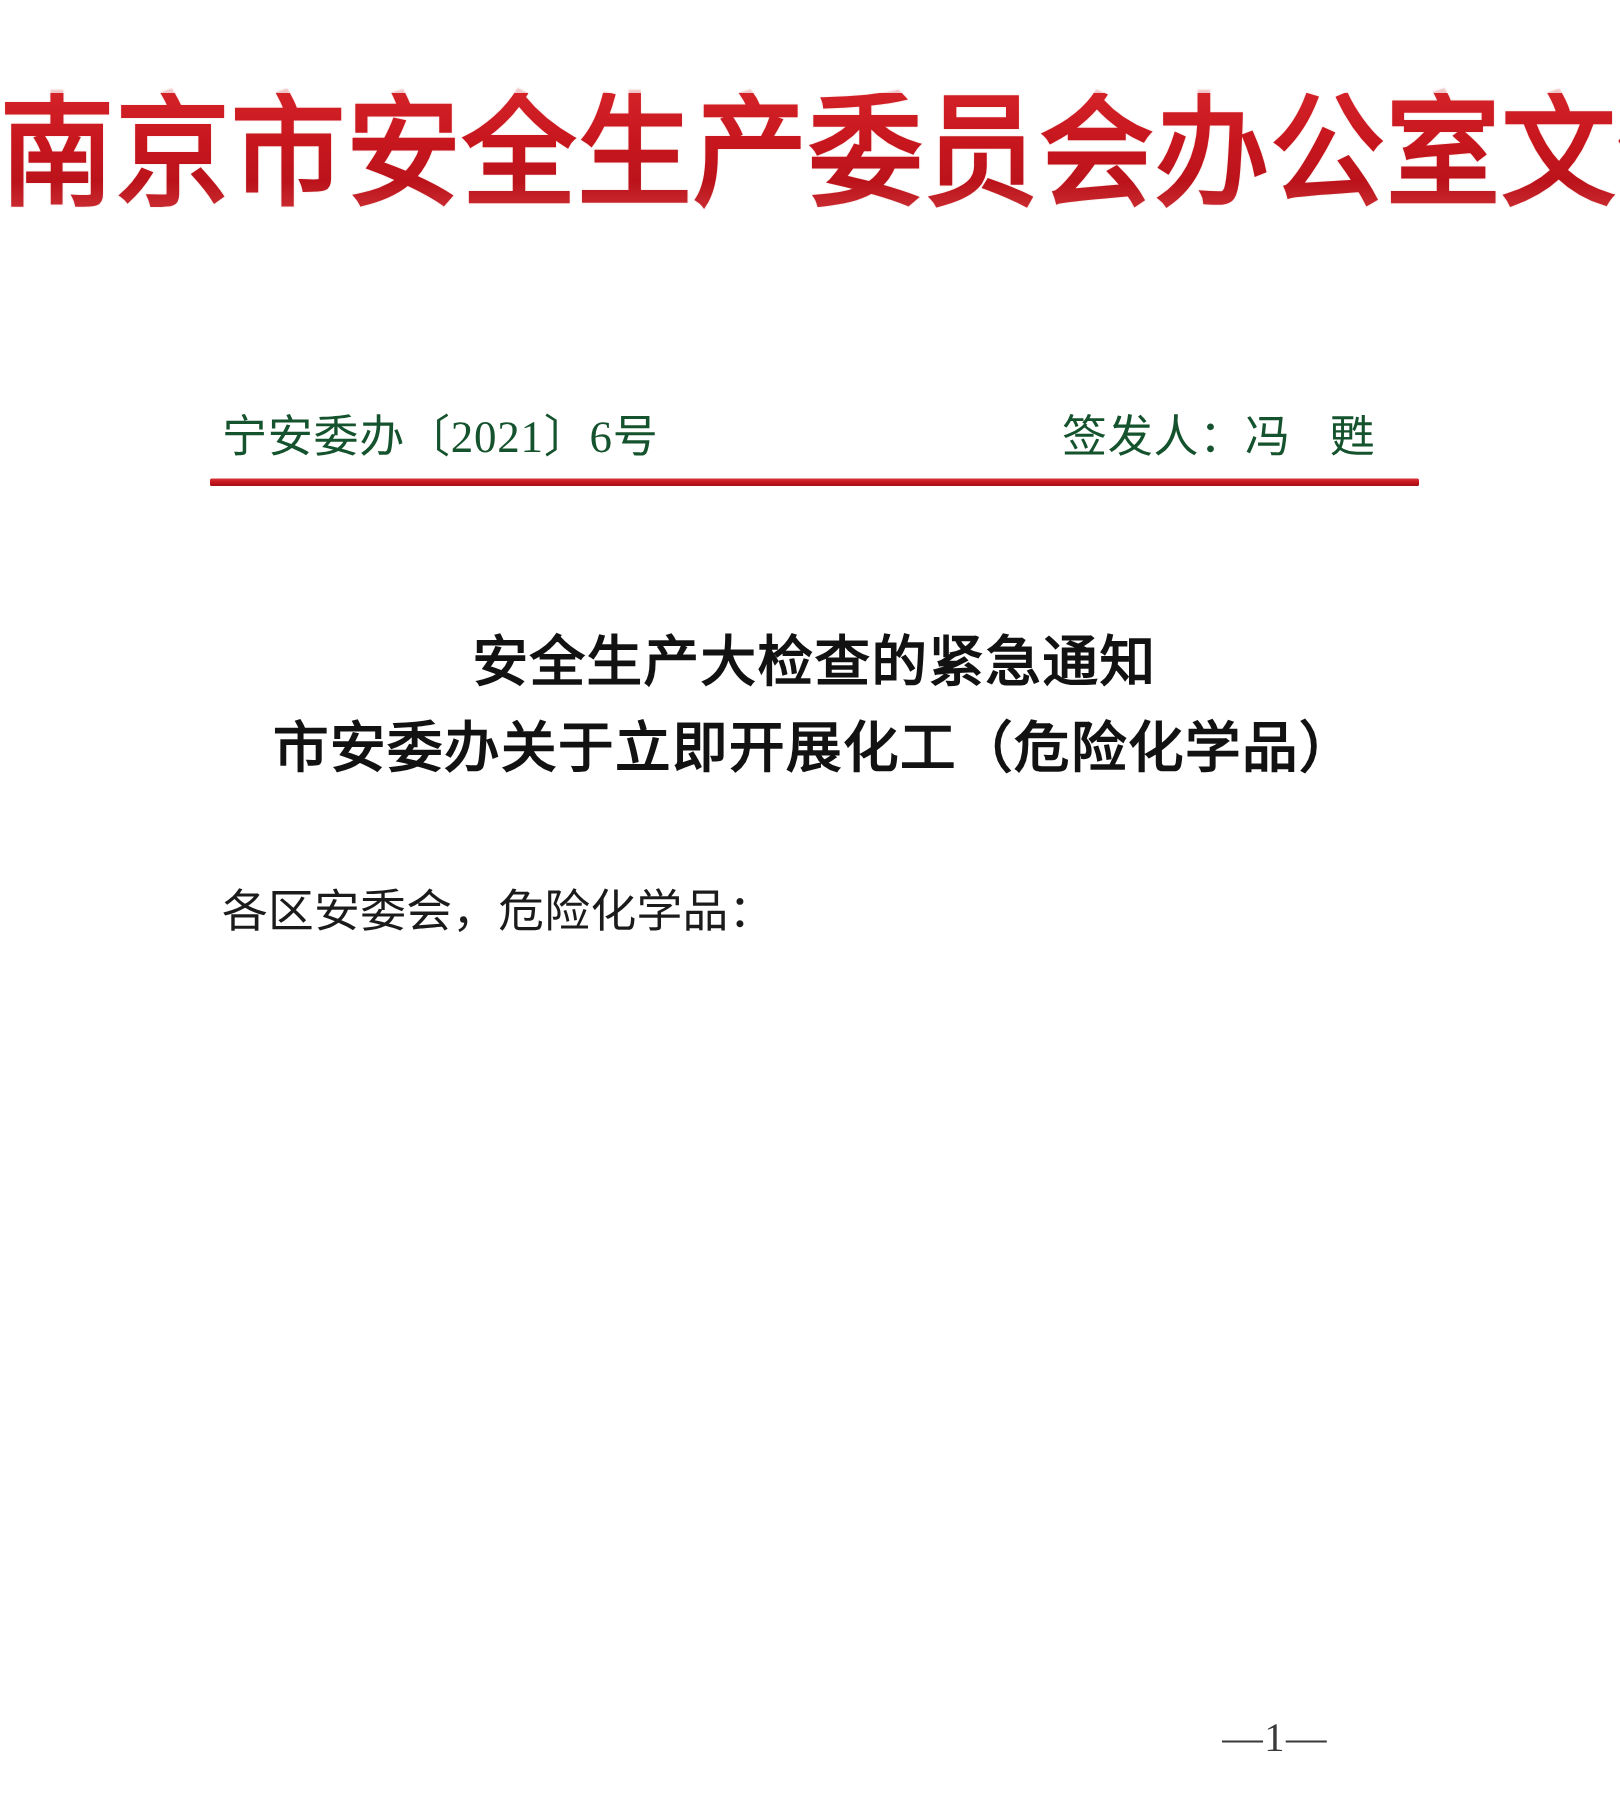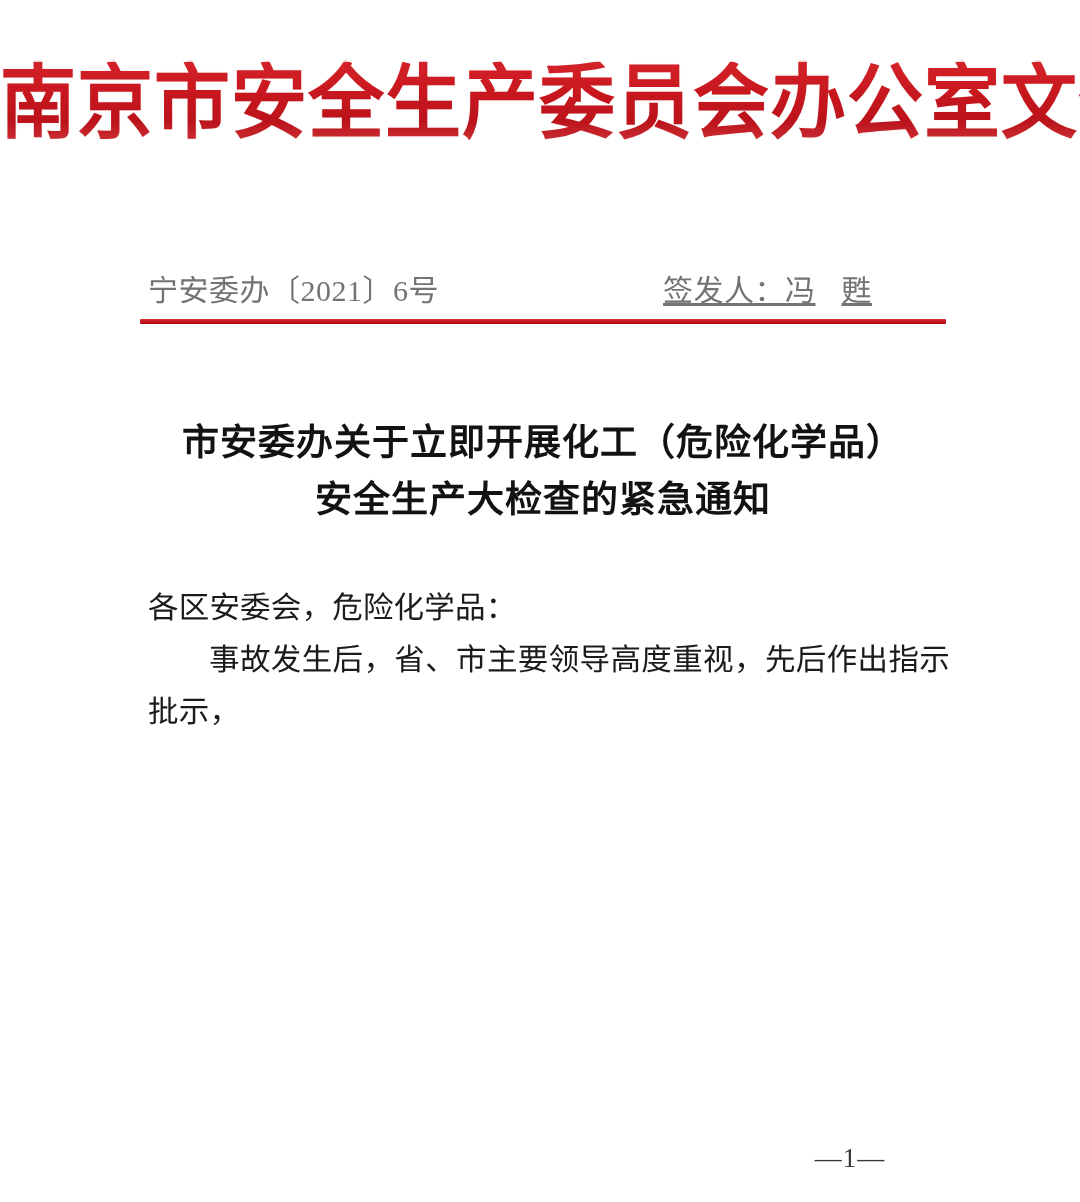--- a/index.html
+++ b/index.html
@@ -55,27 +55,26 @@
     position: absolute;
     left: 148px;
     right: 132px;
     top: 266px;
     height: 44px;
     display: flex;
     align-items: center;
     justify-content: space-between;
     font-size: 30px;
     letter-spacing: 0.5px;
-    color: #737373;
+    color: #14532d;
   }
   .docnum-left { white-space: nowrap; }
   .docnum-right {
     white-space: nowrap;
-    margin-right: 76px;
-    text-decoration: underline;
+    margin-right: 31px;
   }
   .signer-gap { display: inline-block; width: 26px; }
 
   
   .red-rule {
     position: absolute;
     left: 140px;
     width: 806px;
     top: 319px;
     height: 5px;
@@ -149,26 +148,25 @@
   <div class="docnum-row">
     <span class="docnum-left">宁安委办〔2021〕6号</span>
     <span class="docnum-right">
       <span>签发人：</span><span>冯</span><span class="signer-gap"></span><span>甦</span>
     </span>
   </div>
 
   <div class="red-rule"></div>
 
   <div class="doc-title">
+    <span class="tline">安全生产大检查的紧急通知</span>
     <span class="tline">市安委办关于立即开展化工（危险化学品）</span>
-    <span class="tline">安全生产大检查的紧急通知</span>
   </div>
 
   <div class="body-block">
     <p class="salutation">各区安委会，危险化学品：</p>
-    <p class="para">事故发生后，省、市主要领导高度重视，先后作出指示批示，</p>
   </div>
 
   <div class="page-number">
     <span class="pn-inner">—1—</span>
   </div>
 
 </div>
 
 </body></html>

